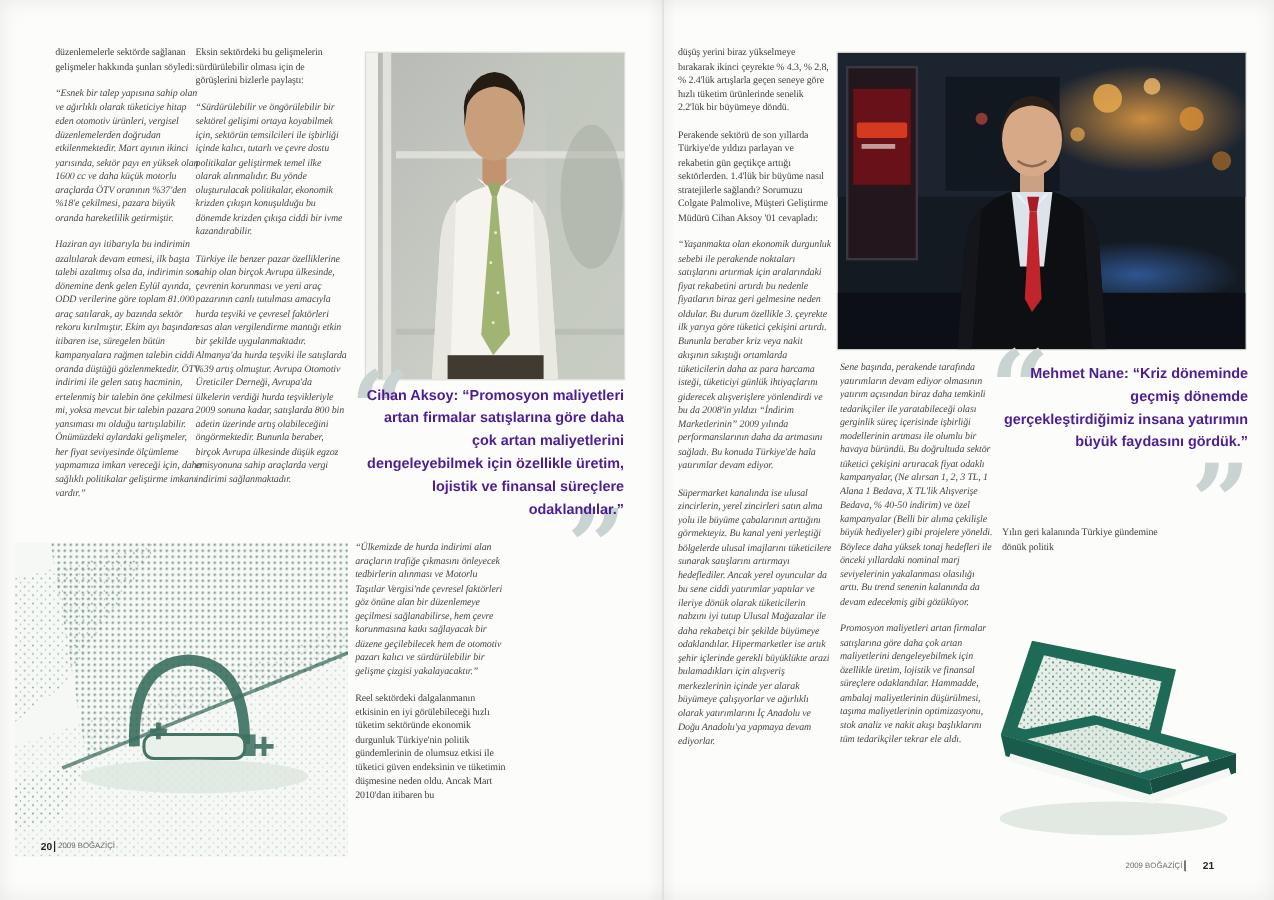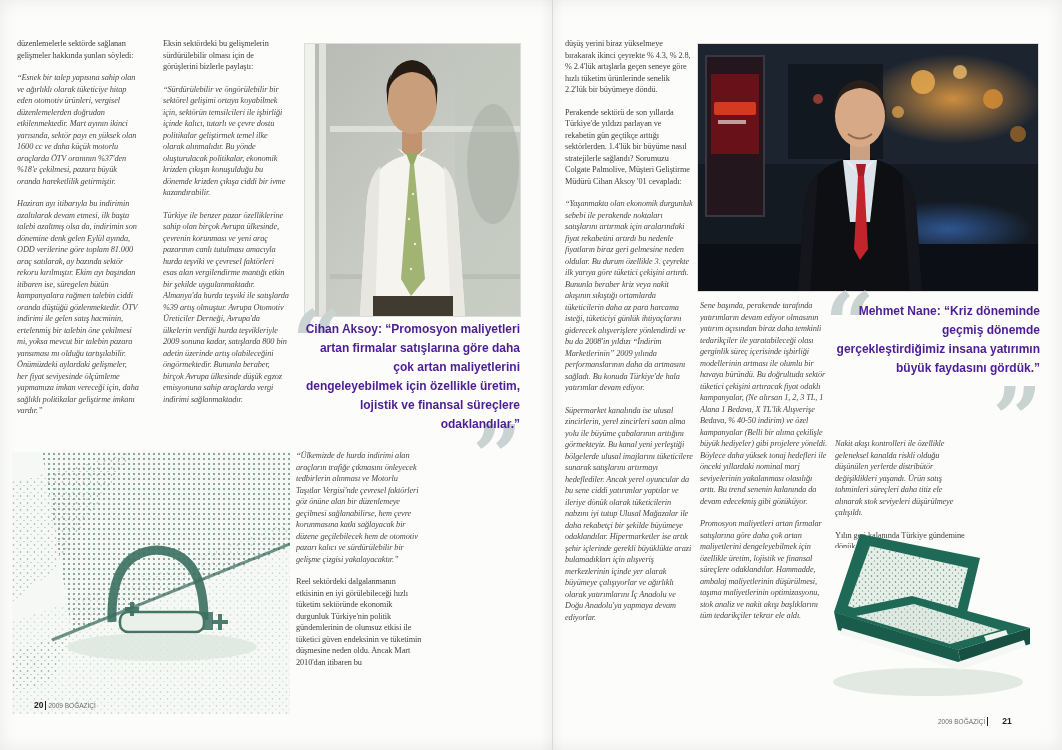--- a/index.html
+++ b/index.html
@@ -25,21 +25,21 @@
   .footer{position:absolute;font-family:"Liberation Sans",sans-serif;font-size:6.5px;color:#6b6b68;
     display:flex;align-items:center;height:10px;}
   .footer .pn{font-size:8.5px;font-weight:bold;color:#222;padding-left:12px;}
   .footer .bar{display:inline-block;width:1px;height:9px;background:#222;margin:0 2px;}
 </style>
 </head>
 <body>
 
 <div class="spread">
 
-  <div class="col" style="left:17px;top:38px;width:122px;height:435px">
+  <div class="col" style="left:46px;top:38px;width:122px;height:435px">
     <p class="roman">düzenlemelerle sektörde sağlanan gelişmeler hakkında şunları söyledi:</p>
     <p class="ital">“Esnek bir talep yapısına sahip olan ve ağırlıklı olarak tüketiciye hitap eden  otomotiv ürünleri, vergisel düzenlemelerden doğrudan etkilenmektedir. Mart ayının ikinci yarısında, sektör payı en yüksek olan 1600 cc ve daha küçük motorlu araçlarda ÖTV oranının %37'den %18'e çekilmesi, pazara büyük oranda hareketlilik getirmiştir.</p>
     <p class="ital">Haziran ayı itibarıyla bu indirimin azaltılarak devam etmesi, ilk başta talebi azaltmış olsa da, indirimin son dönemine denk gelen Eylül ayında, ODD verilerine göre toplam 81.000 araç satılarak, ay bazında sektör rekoru kırılmıştır. Ekim ayı başından itibaren ise, süregelen bütün kampanyalara rağmen talebin ciddi oranda düştüğü gözlenmektedir. ÖTV indirimi ile gelen satış hacminin, ertelenmiş bir talebin öne çekilmesi mi, yoksa mevcut bir talebin pazara yansıması mı olduğu tartışılabilir. Önümüzdeki aylardaki gelişmeler, her fiyat seviyesinde ölçümleme yapmamıza imkan vereceği için, daha sağlıklı politikalar geliştirme imkanı vardır.”</p>
   </div>
 
   <div class="col" style="left:163px;top:38px;width:126px;height:420px">
     <p class="roman">Eksin sektördeki bu gelişmelerin sürdürülebilir olması için de görüşlerini bizlerle paylaştı:</p>
     <p class="ital">“Sürdürülebilir ve öngörülebilir bir sektörel gelişimi ortaya koyabilmek için, sektörün temsilcileri ile işbirliği içinde kalıcı, tutarlı ve çevre dostu politikalar geliştirmek temel ilke olarak alınmalıdır. Bu yönde oluşturulacak politikalar, ekonomik krizden çıkışın konuşulduğu bu dönemde krizden çıkışa ciddi bir ivme kazandırabilir.</p>
     <p class="ital">Türkiye ile benzer pazar özelliklerine sahip olan birçok Avrupa ülkesinde, çevrenin korunması ve yeni araç pazarının canlı tutulması amacıyla hurda teşviki ve çevresel faktörleri esas alan vergilendirme mantığı etkin bir şekilde uygulanmaktadır. Almanya'da hurda teşviki ile satışlarda %39 artış olmuştur. Avrupa Otomotiv Üreticiler Derneği, Avrupa'da ülkelerin verdiği hurda teşvikleriyle 2009 sonuna kadar, satışlarda 800 bin adetin üzerinde artış olabileceğini öngörmektedir. Bununla beraber, birçok Avrupa ülkesinde düşük egzoz emisyonuna sahip araçlarda vergi indirimi sağlanmaktadır.</p>
   </div>
@@ -190,21 +190,20 @@
     <p class="ital">Promosyon maliyetleri artan firmalar satışlarına göre daha çok artan maliyetlerini dengeleyebilmek için özellikle üretim, lojistik ve finansal süreçlere odaklandılar. Hammadde, ambalaj maliyetlerinin düşürülmesi, taşıma maliyetlerinin optimizasyonu, stok analiz ve nakit akışı başlıklarını tüm tedarikçiler tekrar ele aldı.</p>
   </div>
 
   <div class="pullquote" style="left:833px;top:302px;width:207px;height:105px">
     <span class="qmark q-open">“</span>
     <span class="qmark q-close">”</span>
     <p>Mehmet Nane: “Kriz döneminde geçmiş dönemde gerçekleştirdiğimiz insana yatırımın büyük faydasını gördük.”</p>
   </div>
 
   <div class="col" style="left:835px;top:438px;width:132px;height:110px">
-    <p class="ital">Nakit akışı kontrolleri ile özellikle geleneksel kanalda riskli olduğu düşünülen yerlerde distribütör değişiklikleri yaşandı. Ürün satış tahminleri süreçleri daha titiz ele alınarak stok seviyeleri düşürülmeye çalışıldı.</p>
     <p class="roman">Yılın geri kalanında Türkiye gündemine dönük politik</p>
   </div>
 
   <div class="illus" style="left:828px;top:532px;width:205px;height:172px">
     <svg width="205" height="172" viewBox="0 0 205 172">
       <defs>
         <pattern id="lspk" width="6" height="6" patternUnits="userSpaceOnUse">
           <circle cx="1.5" cy="2" r=".8" fill="#2a6a59"></circle>
           <circle cx="4.5" cy="5" r=".6" fill="#2a6a59"></circle>
         </pattern>

